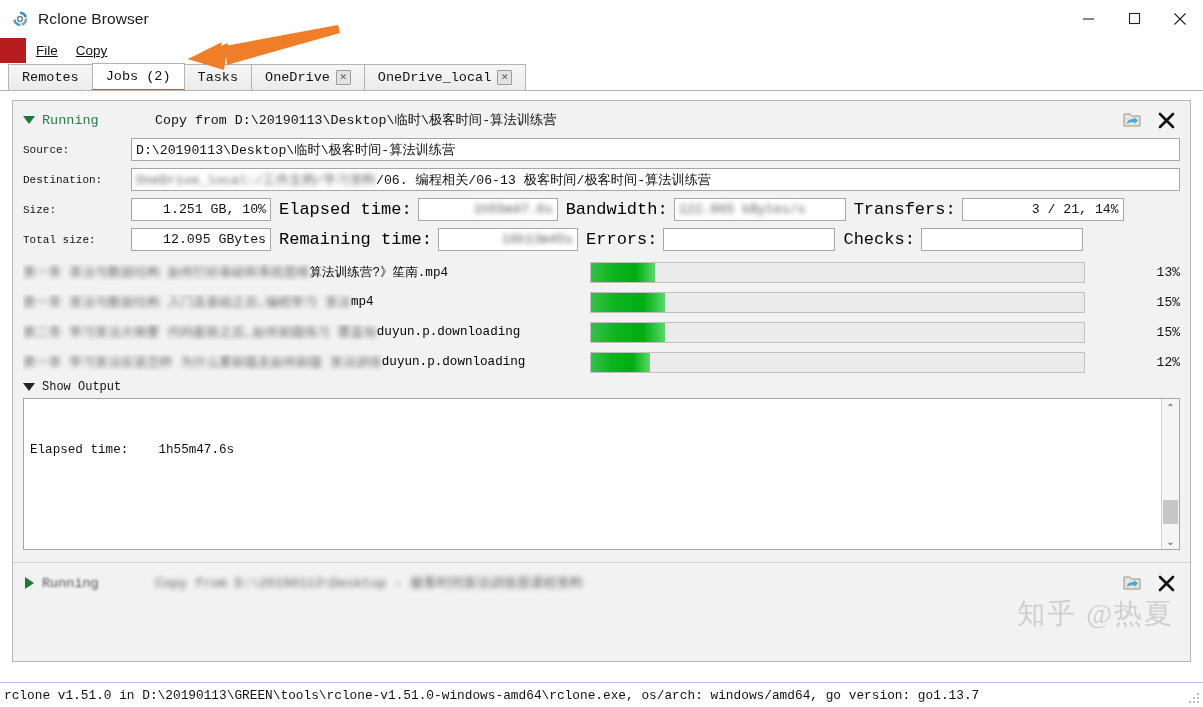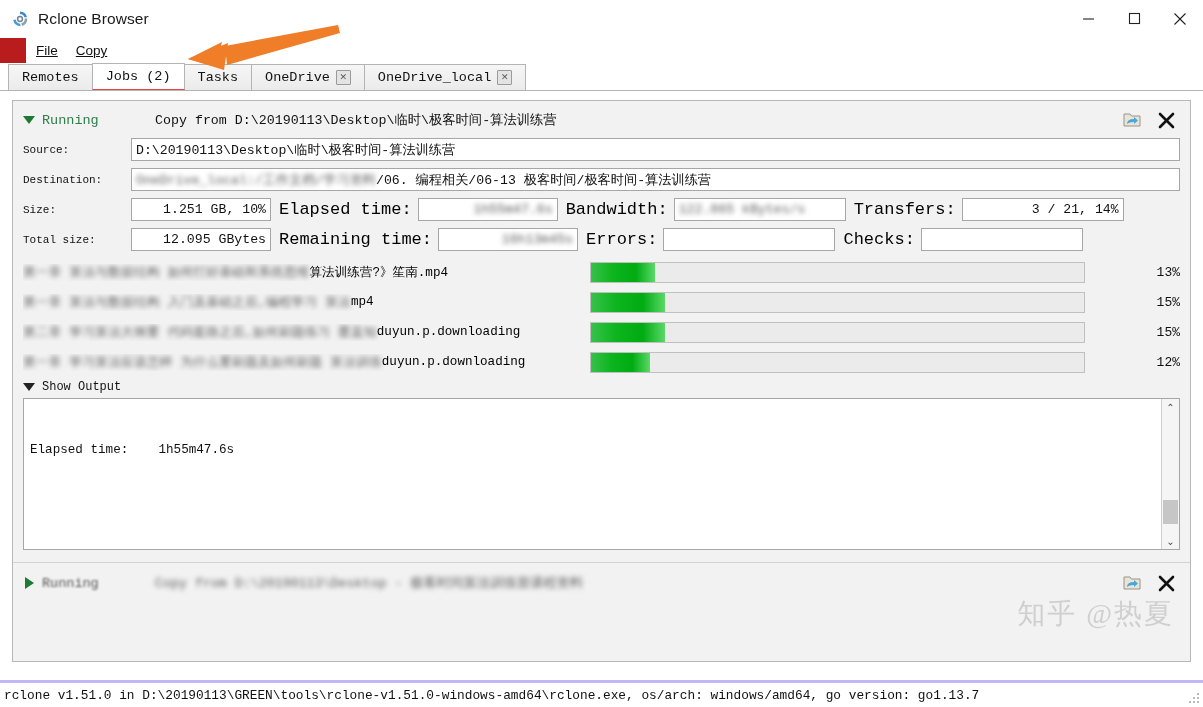--- a/index.html
+++ b/index.html
@@ -297,21 +297,21 @@
   
   .job2 {
     padding: 10px 10px 12px 10px;
     display: flex; align-items: center;
     position: relative;
   }
 
   
   .statusbar {
     height: 24px; flex: none;
-    border-top: 3px solid #c4b5fd;
+    border-top: 1px solid #c4b5fd;
     display: flex; align-items: center;
     padding-left: 4px;
     font-family: "Liberation Mono", monospace;
     font-size: 12.8px;
     color: #111;
     background: #ffffff;
     position: relative;
   }
   .grip {
     position: absolute; right: 3px; bottom: 3px;

